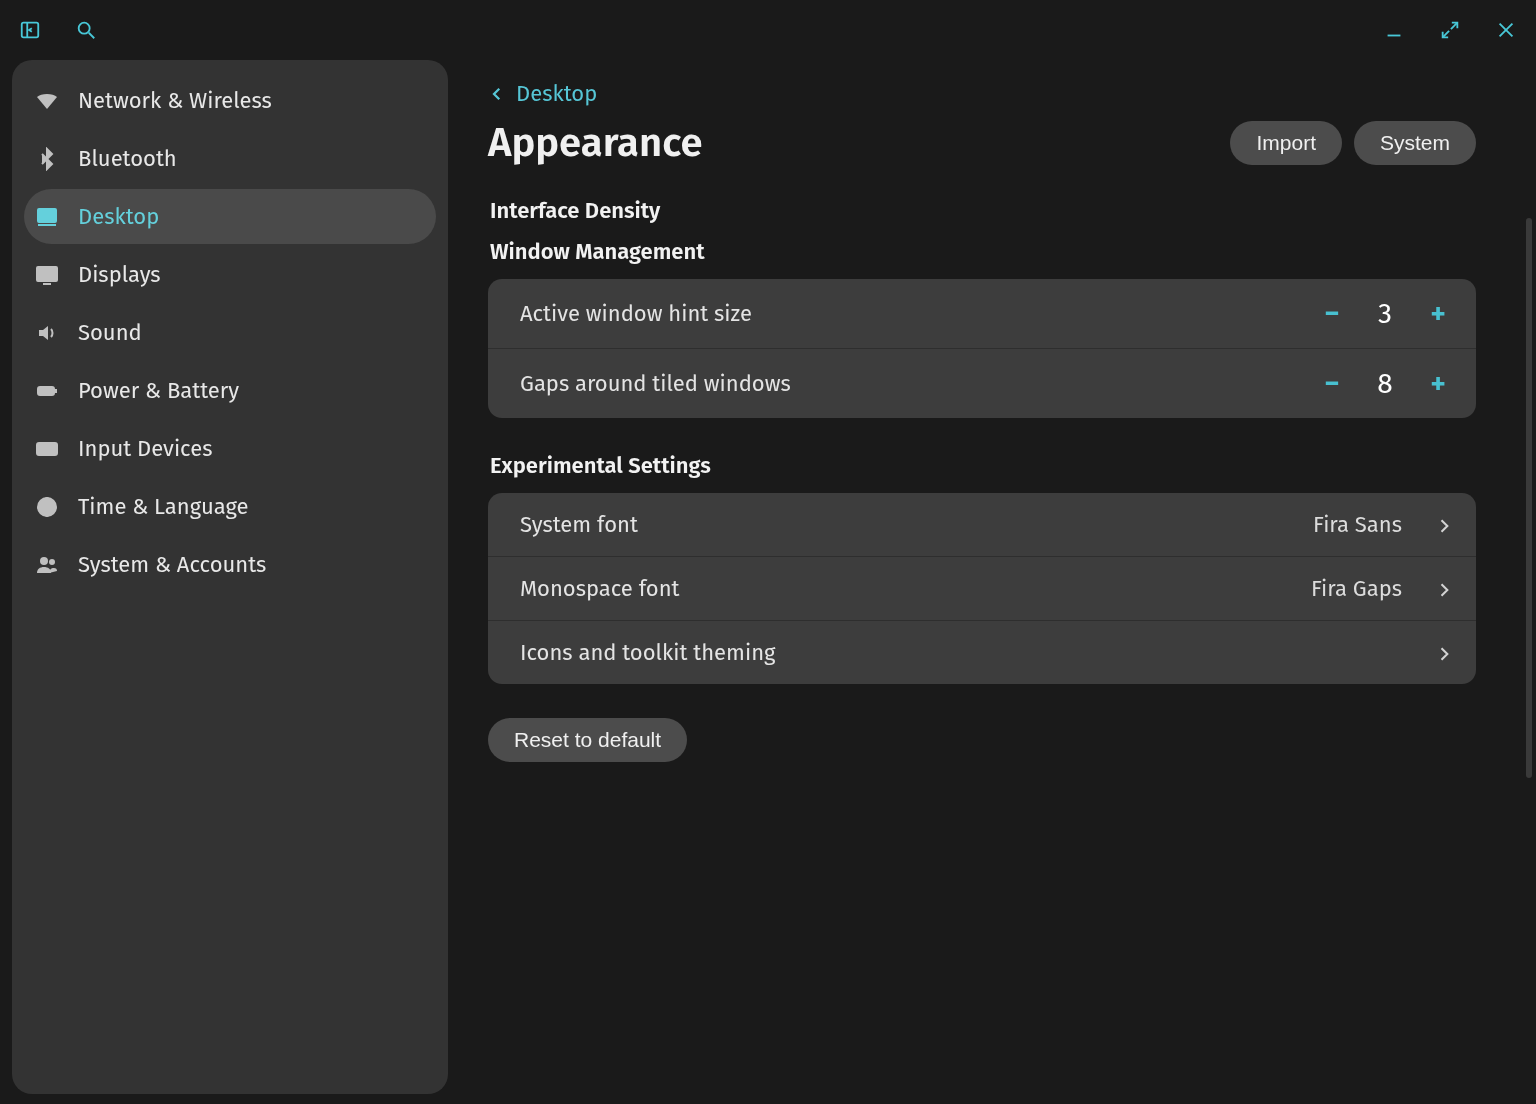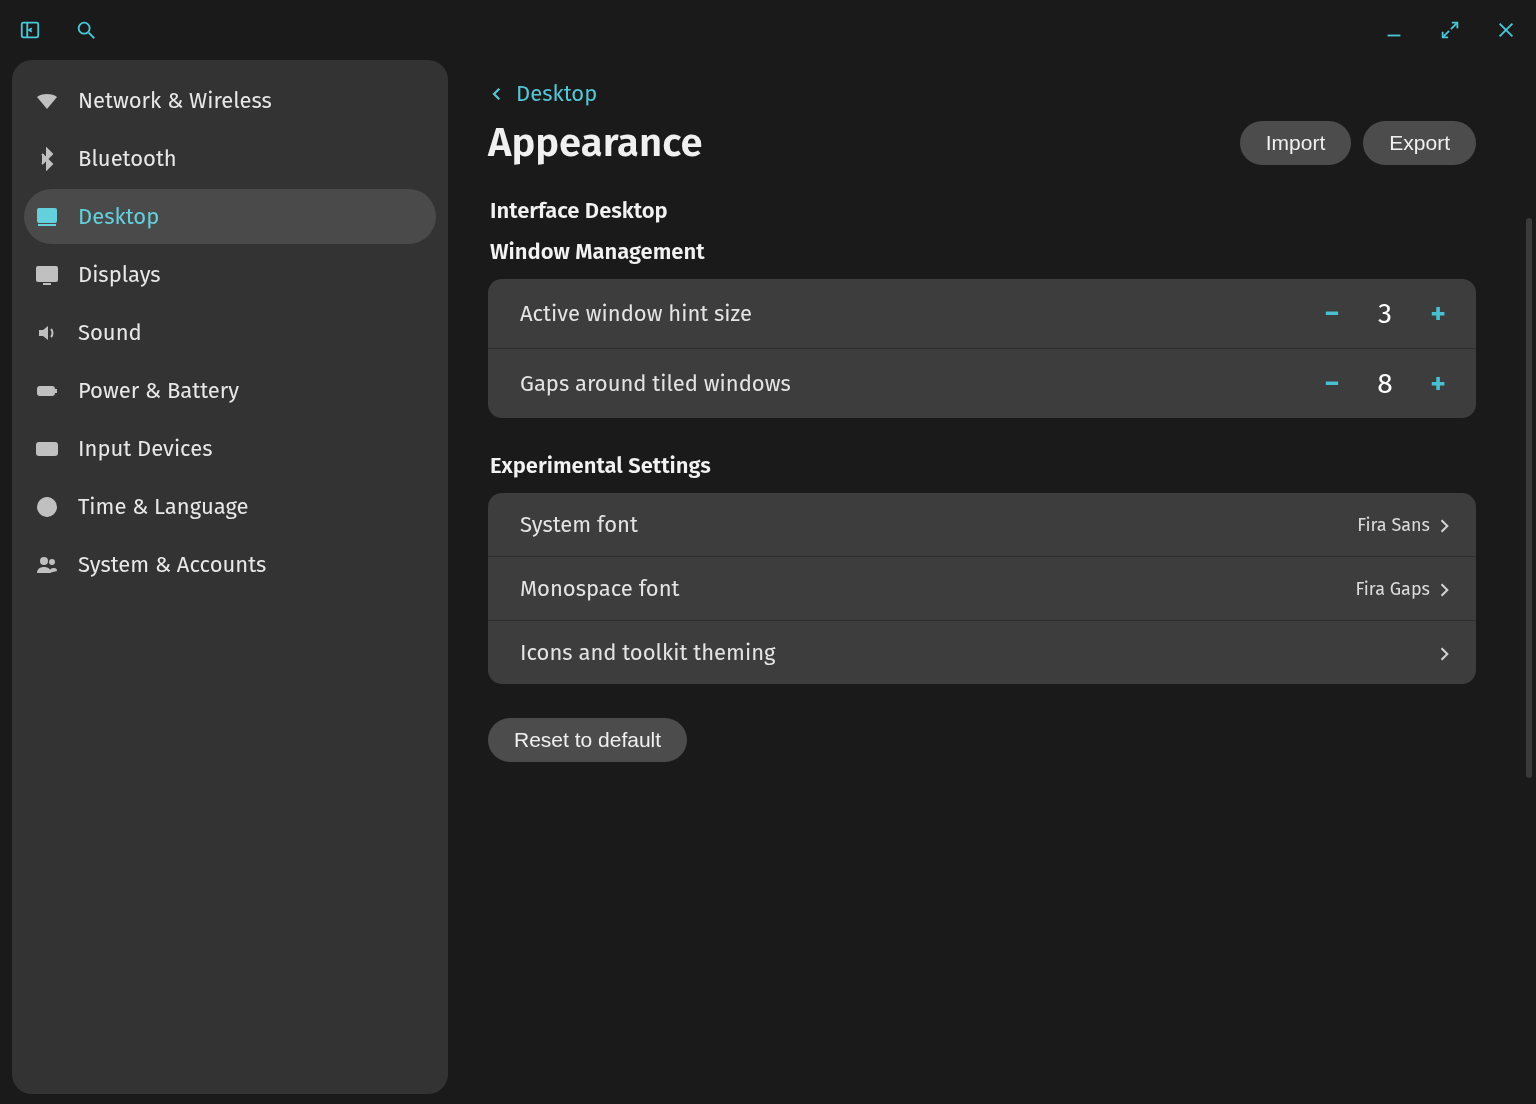--- a/index.html
+++ b/index.html
@@ -156,21 +156,21 @@
     user-select: none;
   }
   .step-val {
     color: #ffffff;
     font-size: 28px;
     min-width: 26px;
     text-align: center;
   }
 
   
-  .row-value { margin-left: auto; color: #dcdcdc; font-size: 18px; margin-right: 4px; }
+  .row-value { margin-left: auto; color: #dcdcdc; font-size: 22px; margin-right: 32px; }
   .chevron { width: 20px; height: 20px; color: #d0d0d0; }
   .chevron svg { width: 100%; height: 100%; stroke: currentColor; stroke-width: 2.5; fill: none; }
 
   .reset-wrap { margin-bottom: 40px; }
 
   
   .scroll-track {
     position: fixed;
     right: 4px;
     top: 218px;
@@ -328,26 +328,26 @@
       <svg viewBox="0 0 24 24">
           <polyline points="15 5 8 12 15 19"></polyline>
         </svg>
       <span>Desktop</span>
     </div>
 
     <div class="page-head">
       <h1 class="page-title">Appearance</h1>
       <div class="head-actions">
         <button class="btn">Import</button>
-        <button class="btn">Export</button>
+        <button class="btn">System</button>
       </div>
     </div>
 
     
-    <div class="section-label">Interface Desktop</div>
+    <div class="section-label">Interface Density</div>
 
     
     <div class="section-label">Window Management</div>
     <div class="card">
       <div class="row">
         <span class="row-label">Active window hint size</span>
         <div class="stepper">
           <span class="step-btn">−</span>
           <span class="step-val">3</span>
           <span class="step-btn">+</span>

